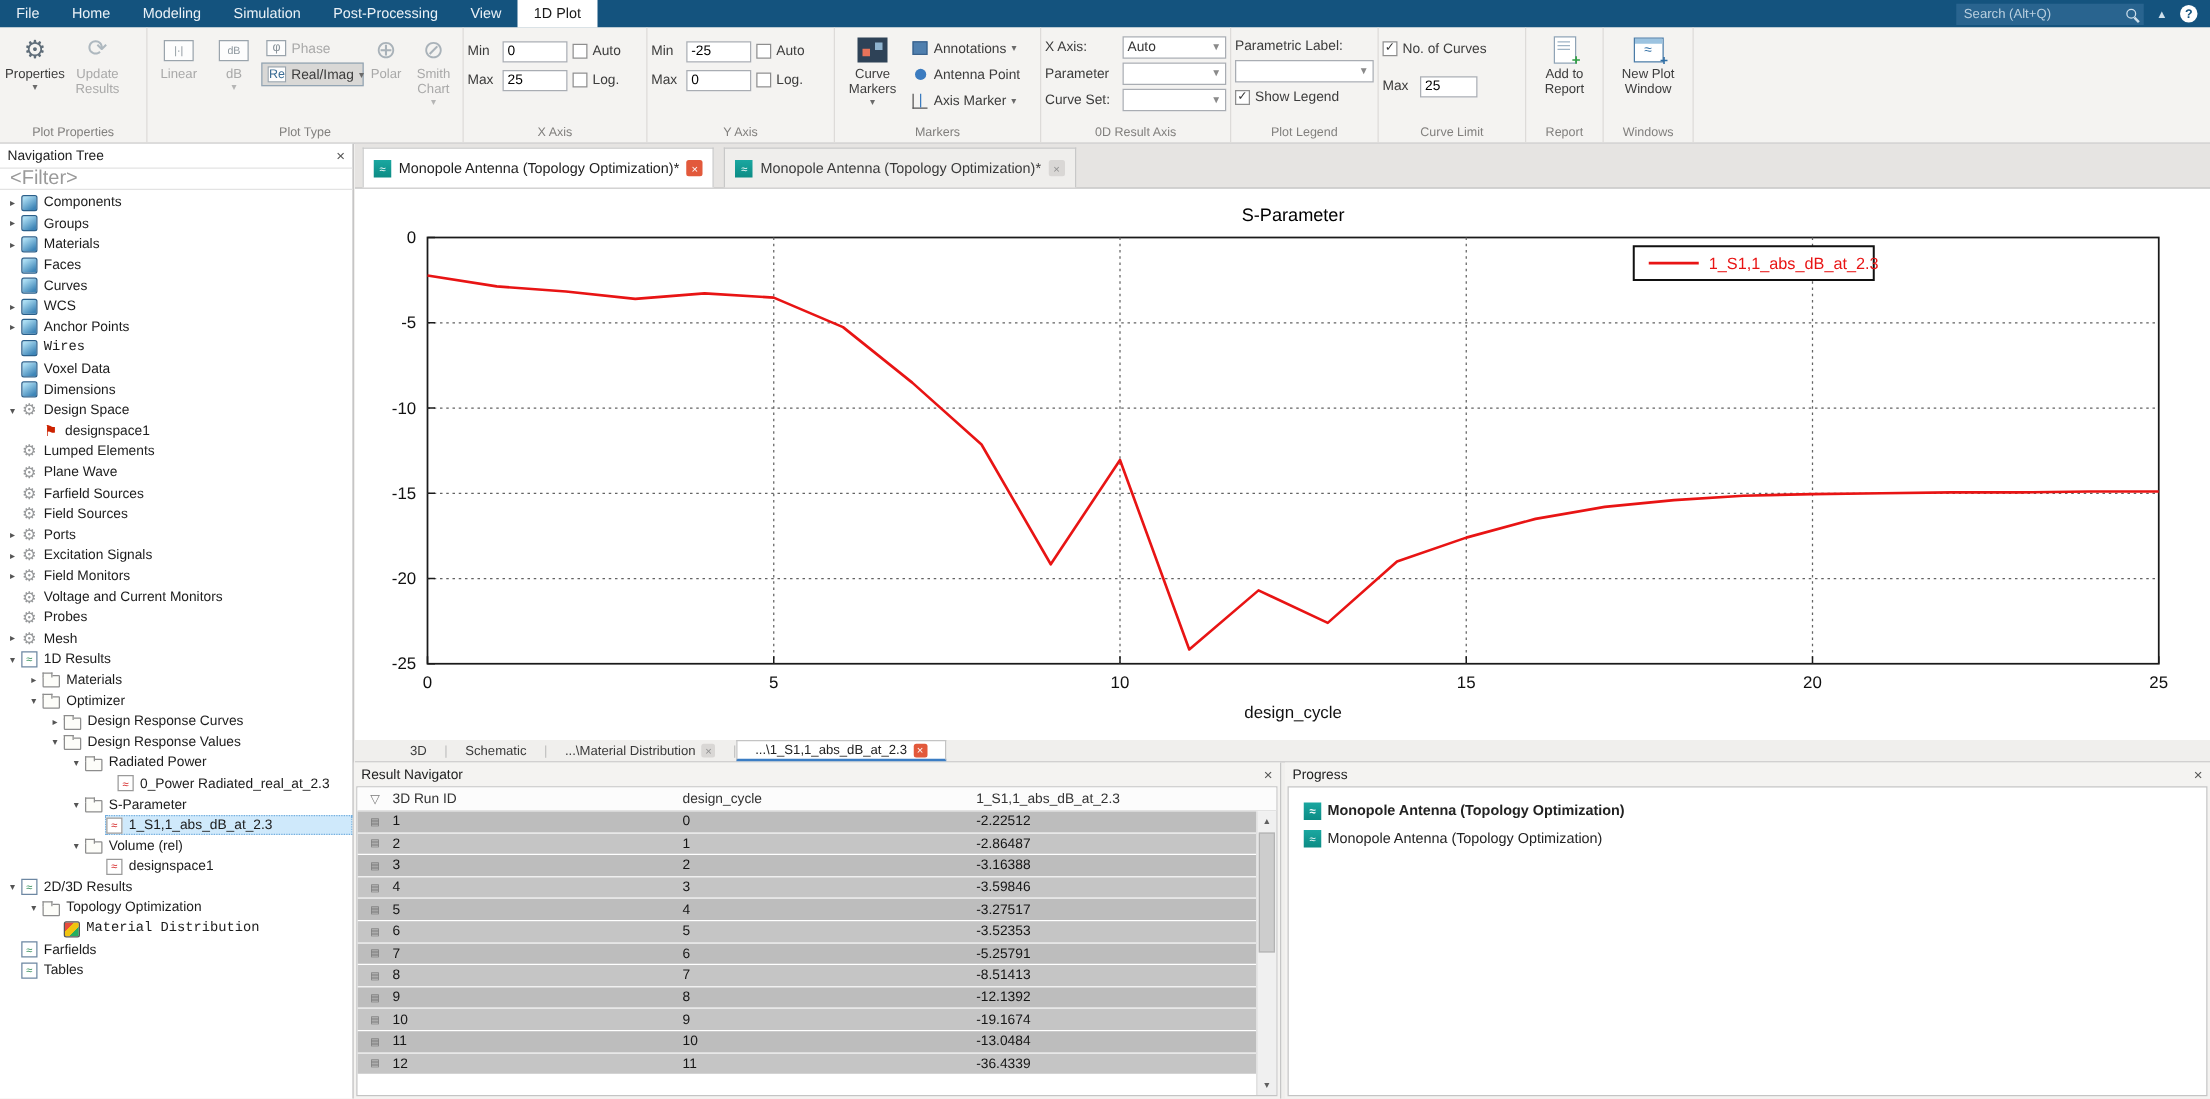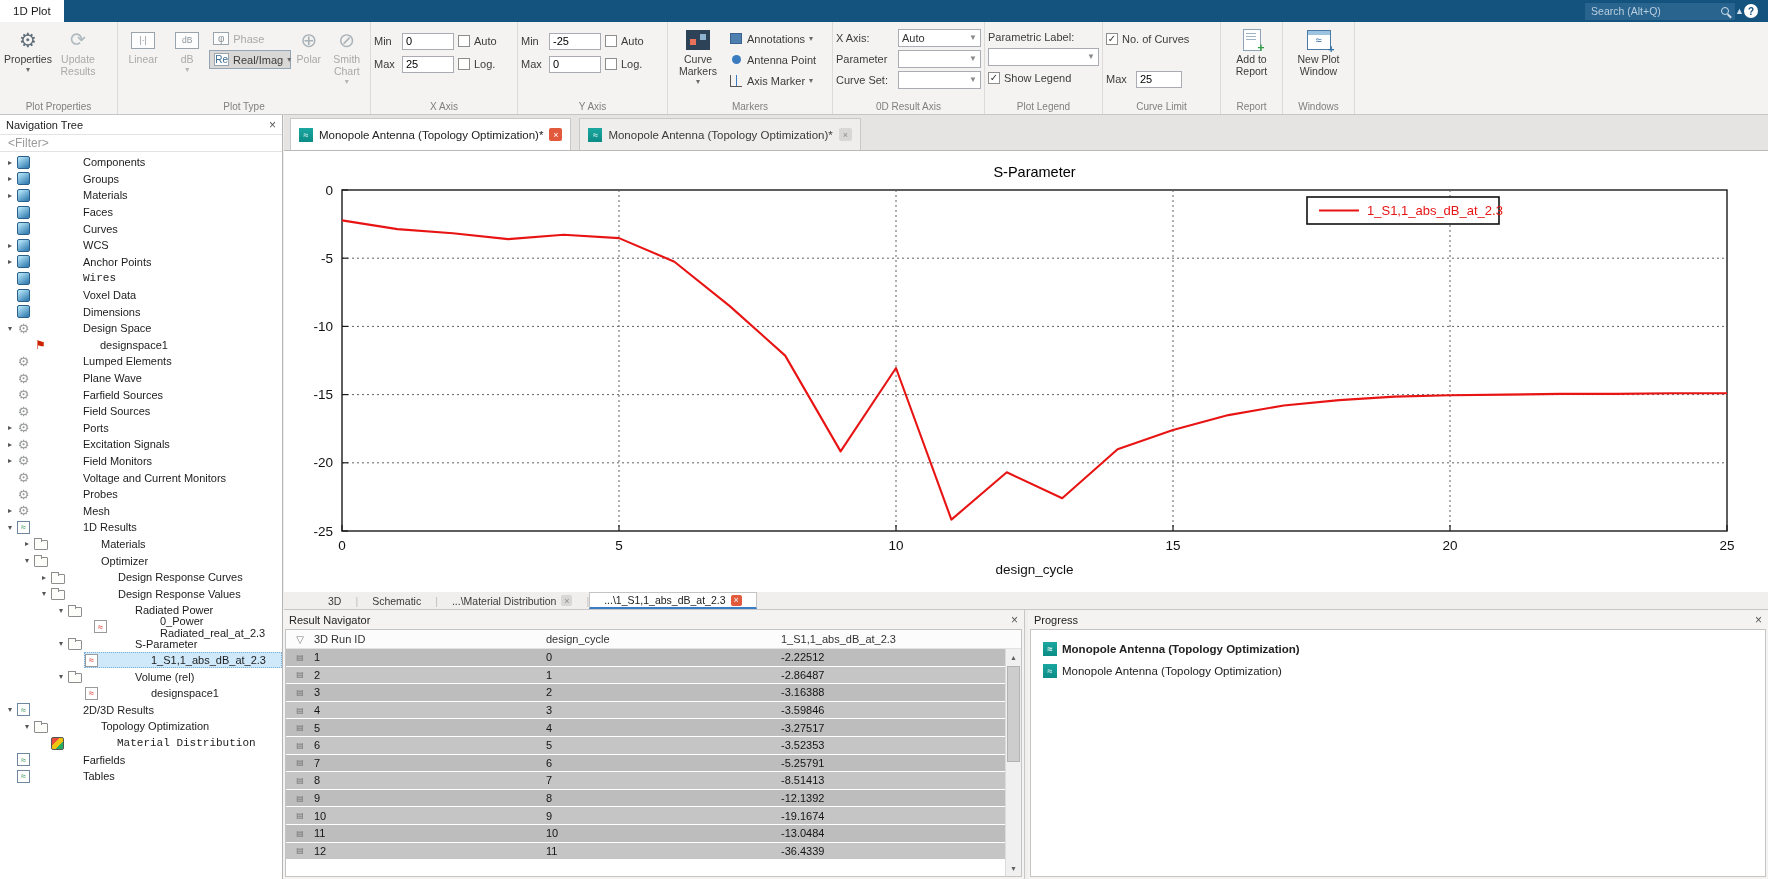--- a/index.html
+++ b/index.html
@@ -3,21 +3,21 @@
 <meta charset="utf-8">
 <style>
   * { margin:0; padding:0; box-sizing:border-box; }
   html,body { width:1768px; height:879px; overflow:hidden; }
   body { font-family:"Liberation Sans","DejaVu Sans",sans-serif; background:#f0efed; position:relative; font-size:11px; color:#222; }
 
   
   .topbar { position:absolute; left:0; top:0; width:1768px; height:22px; background:#14537e; display:flex; align-items:stretch; color:#eaf1f7; }
   .menu-tab { padding:0 13px; line-height:22px; font-size:11.5px; cursor:default; }
   .menu-tab.active { background:#ffffff; color:#1a1a1a; }
-  .topbar-right { margin-left:auto; display:flex; align-items:center; padding-right:10px; }
+  .topbar-right { margin-left:auto; display:flex; align-items:center; gap:10px; padding-right:10px; }
   .searchbox { width:150px; height:17px; background:#29648f; color:#b9cfdf; display:flex; align-items:center; padding:0 6px; font-size:10.5px; }
   .searchbox .sb-text { flex:1; }
   .mag { width:8px; height:8px; border:1.5px solid #cfe0ec; border-radius:50%; position:relative; }
   .mag::after { content:''; position:absolute; width:5px; height:1.5px; background:#cfe0ec; transform:rotate(45deg); right:-4px; bottom:-2px; }
   .chev-up { color:#cfe0ec; font-size:9px; }
   .help-circ { width:14px; height:14px; border-radius:50%; background:#fff; color:#14537e; font-weight:bold; font-size:10px; display:flex; align-items:center; justify-content:center; }
 
   
   .ribbon { position:absolute; left:0; top:22px; width:1768px; height:93px; background:#f4f3f1; border-bottom:1px solid #c6c6c6; display:flex; }
   .rgroup { height:100%; border-right:1px solid #dddbd9; position:relative; padding:3px 3px 14px 3px; display:flex; align-items:flex-start; }
@@ -54,25 +54,25 @@
   .rep-ic::before { content:''; position:absolute; left:2px; top:3px; width:10px; height:1px; background:#9fb4c5; box-shadow:0 3px 0 #9fb4c5, 0 6px 0 #9fb4c5; }
   .rep-ic::after { content:'+'; position:absolute; right:-5px; bottom:-4px; color:#2f9e44; font-weight:bold; font-size:12px; }
   .npw-ic { width:24px; height:20px; border:1px solid #4a7ba6; background:#fff; position:relative; color:#2e6da4; font-size:11px; display:flex; align-items:center; justify-content:center; }
   .npw-ic::before { content:''; position:absolute; top:0; left:0; right:0; height:4px; background:#9cc3e0; }
   .npw-ic::after { content:'+'; position:absolute; right:-5px; bottom:-6px; color:#2e6da4; font-weight:bold; font-size:11px; }
 
   
   .nav-panel { position:absolute; left:0; top:115px; width:283px; bottom:0; background:#fff; border-right:1px solid #b4b4b4; }
   .panel-header { height:19px; display:flex; align-items:center; padding:0 6px; font-size:11px; color:#222; }
   .panel-close { margin-left:auto; color:#555; font-size:12px; line-height:12px; }
-  .filter-row { height:18px; border-top:1px solid #e3e3e3; border-bottom:1px solid #e3e3e3; display:flex; align-items:center; padding:0 8px; color:#9a9a9a; font-size:12px; }
+  .filter-row { height:18px; border-top:1px solid #e3e3e3; border-bottom:1px solid #e3e3e3; display:flex; align-items:center; padding:0 8px; color:#9a9a9a; font-size:16px; }
   .tree { position:absolute; top:39px; left:0; right:0; bottom:0; overflow:hidden; }
   .trow { height:16.6px; display:flex; align-items:center; font-size:11px; color:#1c1c1c; }
   .tarrow { width:12px; text-align:center; font-size:8px; color:#555; flex:none; }
-  .thl { flex:1; display:flex; align-items:center; height:100%;gap:48px; }
+  .thl { flex:1; display:flex; align-items:center; height:100%; }
   .thl.selhl { background:#cfe9fb; outline:1px dotted #74aede; outline-offset:-1px; }
   .ic { width:13px; height:13px; margin:0 5px 0 1px; flex:none; display:inline-flex; align-items:center; justify-content:center; position:relative; }
   .ic-cube { background:linear-gradient(145deg,#aadcf2 15%,#3e85b7 85%); border:1px solid #2a5f8a; border-radius:2px; }
   .ic-gear::before { content:'⚙'; color:#97999b; font-size:13px; }
   .ic-folder { width:14px; height:10px; border:1px solid #8d8d8d; background:#fdfdf9; margin-top:3px; border-radius:1px; }
   .ic-folder::before { content:''; position:absolute; top:-3px; left:-1px; width:6px; height:3px; background:#fdfdf9; border:1px solid #8d8d8d; border-bottom:none; }
   .ic-chart { border:1px solid #6d87a2; background:#fff; color:#2e8b57; font-size:9px; }
   .ic-chart::before { content:'≈'; }
   .ic-curve { border:1px solid #9a9a9a; background:#fff; color:#d42020; font-size:9px; }
   .ic-curve::before { content:'≈'; }
@@ -113,20 +113,28 @@
 
   .progress-panel { position:absolute; left:1028px; top:610px; right:0; bottom:0; background:#f4f3f1; }
   .pg-body { position:absolute; top:19px; left:2px; right:2px; bottom:2px; background:#fff; border:1px solid #c4c4c4; padding:8px 0 0 12px; }
   .pg-item { display:flex; align-items:center; gap:5px; height:22px; font-size:11.5px; color:#222; }
   .pg-item.bold { font-weight:bold; }
 </style>
 </head>
 <body>
 
 <div class="topbar">
+  <div id="rtabs" style="display:flex">
+      <div class="menu-tab">File</div>
+      <div class="menu-tab">Home</div>
+      <div class="menu-tab">Modeling</div>
+      <div class="menu-tab">Simulation</div>
+      <div class="menu-tab">Post-Processing</div>
+      <div class="menu-tab">View</div>
+    </div>
   <div class="menu-tab active">1D Plot</div>
   <div class="topbar-right">
     <div class="searchbox">
       <span class="sb-text">Search (Alt+Q)</span>
       <span class="mag"></span>
     </div>
     <span class="chev-up">▲</span>
     <span class="help-circ">?</span>
   </div>
 </div>
@@ -292,21 +300,21 @@
       </div>
       <div class="rrow" style="height:19px">
         <span class="rcheck checked"></span>
         <span>Show Legend</span>
       </div>
     </div>
     <div class="rgroup-label">Plot Legend</div>
   </div>
 
   <div class="rgroup" style="width:118px">
-    <div style="display:flex;flex-direction:column;gap:22px;padding-top:5px;width:100%">
+    <div style="display:flex;flex-direction:column;gap:12px;padding-top:5px;width:100%">
       <div class="rrow" style="height:18px">
         <span class="rcheck checked"></span>
         <span>No. of Curves</span>
       </div>
       <div class="rrow" style="height:18px">
         <span style="width:26px">Max</span>
         <input class="rinput small" value="25" style="">
       </div>
     </div>
     <div class="rgroup-label">Curve Limit</div>

